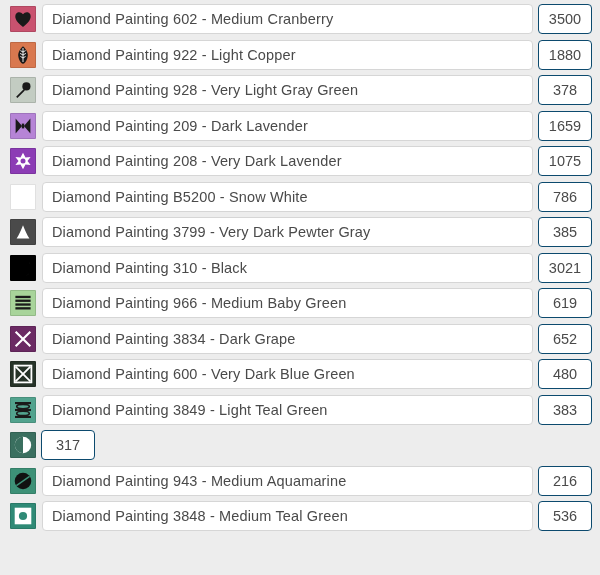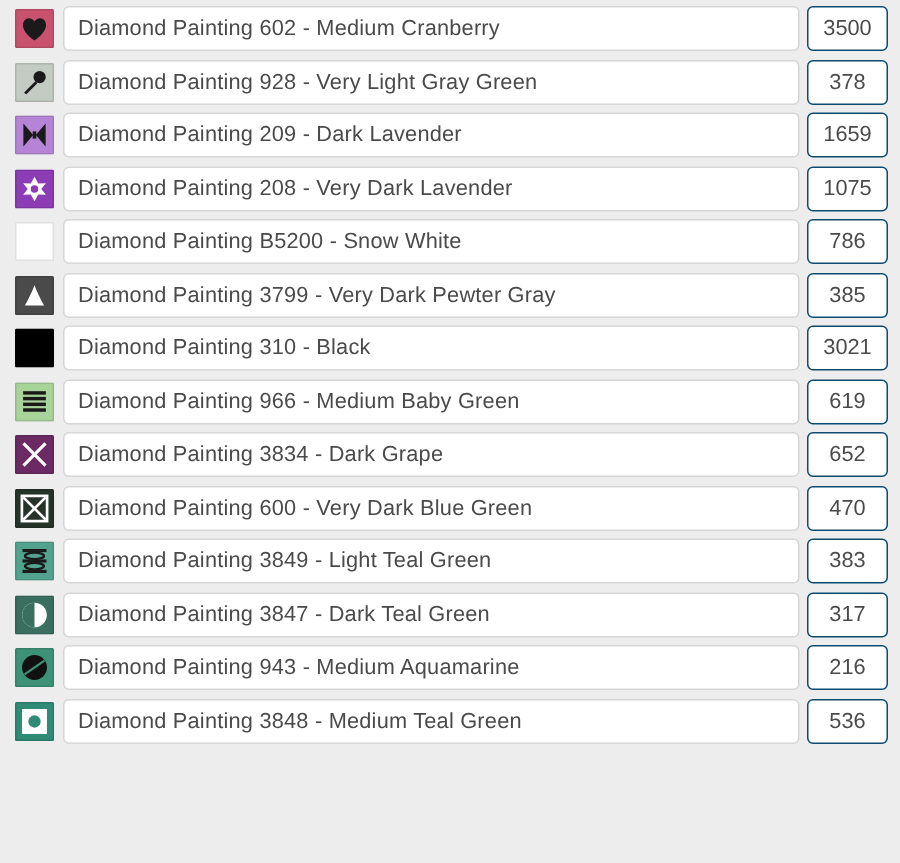--- a/index.html
+++ b/index.html
@@ -83,20 +83,38 @@
       <div class="swatch" style="background: rgb(201, 82, 111);">
         <svg viewBox="0 0 20 20" xmlns="http://www.w3.org/2000/svg" fill="#1a1a1a">
           <path d="M10 18 C2 12.5 1.2 7.2 3.3 4.6 C5.1 2.4 8.2 2.8 10 5.3 C11.8 2.8 14.9 2.4 16.7 4.6 C18.8 7.2 18 12.5 10 18 Z"></path>
           <path d="M10 7.2 C9.1 5.6 7.4 5.4 6.6 6.4 C5.7 7.5 6.3 9.6 10 12.4 C13.7 9.6 14.3 7.5 13.4 6.4 C12.6 5.4 10.9 5.6 10 7.2 Z" fill="#1a1a1a" opacity="0"></path>
         </svg>
       </div>
       <div class="name-field" title="Diamond Painting 602 - Medium Cranberry">Diamond Painting 602 - Medium Cranberry</div>
       <div class="count-field">3500</div>
     </div>
     <div class="row">
+      <div class="swatch" style="background: rgb(217, 120, 79);">
+        <svg viewBox="0 0 20 20" xmlns="http://www.w3.org/2000/svg" fill="#1a1a1a">
+          <path d="M10 1.3 C13.6 4.4 14.8 8.2 14.8 10 C14.8 13.4 12.6 18.7 10 18.7 C7.4 18.7 5.2 13.4 5.2 10 C5.2 8.2 6.4 4.4 10 1.3 Z"></path>
+          <g fill="none" stroke="#fff" stroke-width="0.9">
+            <path d="M10 3 L10 17"></path>
+            <path d="M10 7 L7.4 5.6"></path>
+            <path d="M10 7 L12.6 5.6"></path>
+            <path d="M10 10 L7.1 8.4"></path>
+            <path d="M10 10 L12.9 8.4"></path>
+            <path d="M10 13 L7.4 11.4"></path>
+            <path d="M10 13 L12.6 11.4"></path>
+          </g>
+        </svg>
+      </div>
+      <div class="name-field" title="Diamond Painting 922 - Light Copper">Diamond Painting 922 - Light Copper</div>
+      <div class="count-field">1880</div>
+    </div>
+    <div class="row">
       <div class="swatch" style="background: rgb(195, 204, 194);">
         <svg viewBox="0 0 20 20" xmlns="http://www.w3.org/2000/svg" fill="#1a1a1a">
           <circle cx="13.4" cy="6.4" r="4.1"></circle>
           <path d="M10.6 9.2 L3.1 16.7 L4.4 18 L11.9 10.5 Z"></path>
         </svg>
       </div>
       <div class="name-field" title="Diamond Painting 928 - Very Light Gray Green">Diamond Painting 928 - Very Light Gray Green</div>
       <div class="count-field">378</div>
     </div>
     <div class="row">
@@ -169,21 +187,21 @@
       <div class="count-field">652</div>
     </div>
     <div class="row">
       <div class="swatch" style="background: rgb(38, 51, 40);">
         <svg viewBox="0 0 20 20" xmlns="http://www.w3.org/2000/svg" fill="#ffffff">
           <rect x="1.6" y="1.6" width="16.8" height="16.8" fill="none" stroke="#ffffff" stroke-width="1.8"></rect>
           <path d="M2.6 2.6 L17.4 17.4 M17.4 2.6 L2.6 17.4" stroke="#ffffff" stroke-width="1.8" fill="none"></path>
         </svg>
       </div>
       <div class="name-field" title="Diamond Painting 500 - Very Dark Blue Green">Diamond Painting 600 - Very Dark Blue Green</div>
-      <div class="count-field">470</div>
+      <div class="count-field">480</div>
     </div>
     <div class="row">
       <div class="swatch" style="background: rgb(82, 163, 142);">
         <svg viewBox="0 0 20 20" xmlns="http://www.w3.org/2000/svg" fill="#1a1a1a">
           <rect x="2" y="2" width="16" height="2.1"></rect>
           <rect x="2" y="15.9" width="16" height="2.1"></rect>
           <rect x="2" y="8.95" width="16" height="2.1"></rect>
           <ellipse cx="10" cy="6.6" rx="6.3" ry="2.2" fill="none" stroke="#1a1a1a" stroke-width="1.6"></ellipse>
           <ellipse cx="10" cy="13.4" rx="6.3" ry="2.2" fill="none" stroke="#1a1a1a" stroke-width="1.6"></ellipse>
         </svg>
@@ -191,21 +209,20 @@
       <div class="name-field" title="Diamond Painting 3849 - Light Teal Green">Diamond Painting 3849 - Light Teal Green</div>
       <div class="count-field">383</div>
     </div>
     <div class="row">
       <div class="swatch" style="background: rgb(58, 111, 95);">
         <svg viewBox="0 0 20 20" xmlns="http://www.w3.org/2000/svg" fill="#ffffff">
           <circle cx="10" cy="10" r="8.2"></circle>
           <path d="M10 1.8 A8.2 8.2 0 0 0 10 18.2 Z" fill="#3a6f5f"></path>
         </svg>
       </div>
-      <div class="name-field" title="Diamond Painting 3847 - Dark Teal Green">Diamond Painting 3847 - Dark Teal Green</div>
       <div class="count-field">317</div>
     </div>
     <div class="row">
       <div class="swatch" style="background: rgb(61, 145, 119);">
         <svg viewBox="0 0 20 20" xmlns="http://www.w3.org/2000/svg" fill="#111111">
           <circle cx="10" cy="10" r="8.3"></circle>
           <path d="M3.4 14.6 L16.6 5.4" stroke="#3d9177" stroke-width="1.5" fill="none"></path>
         </svg>
       </div>
       <div class="name-field" title="Diamond Painting 943 - Medium Aquamarine">Diamond Painting 943 - Medium Aquamarine</div>

